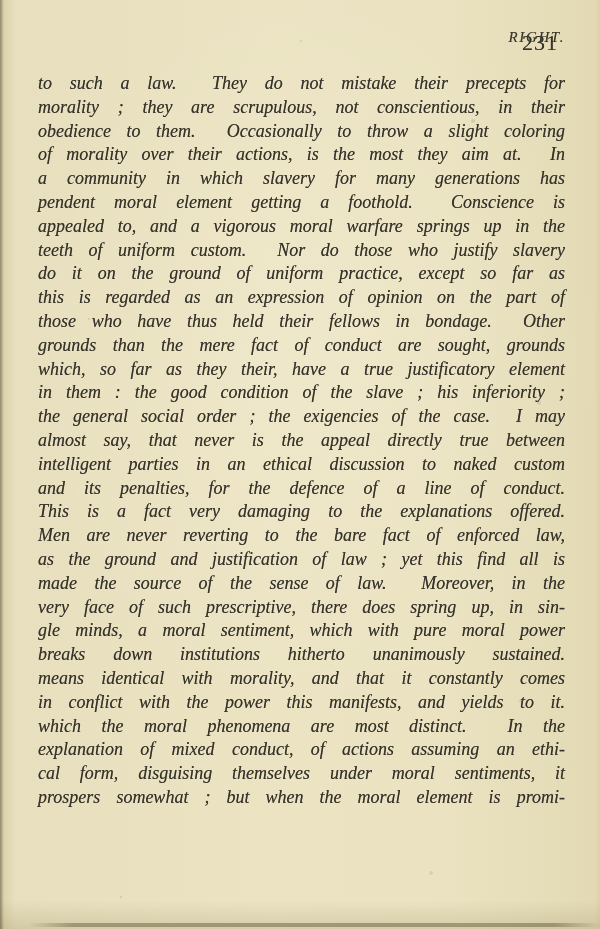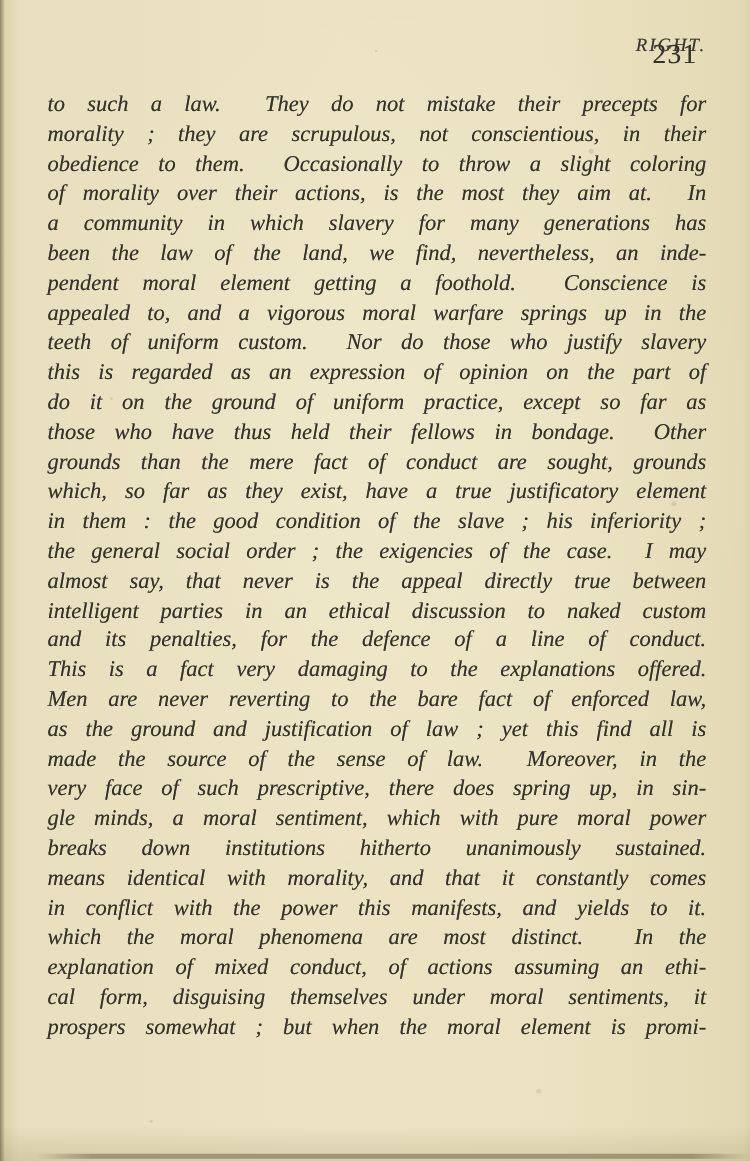--- a/index.html
+++ b/index.html
@@ -103,29 +103,28 @@
     <div class="running-title">RIGHT.</div>
     <div class="page-number">231</div>
   </div>
 
   <div class="body-text">
       <div class="line">to such a law.  They do not mistake their precepts for</div>
       <div class="line">morality ; they are scrupulous, not conscientious, in their</div>
       <div class="line">obedience to them.  Occasionally to throw a slight coloring</div>
       <div class="line">of morality over their actions, is the most they aim at.  In</div>
       <div class="line">a community in which slavery for many generations has</div>
-      <div class="line">been the law of the land, we find, nevertheless, an inde-</div>
       <div class="line">pendent moral element getting a foothold.  Conscience is</div>
       <div class="line">appealed to, and a vigorous moral warfare springs up in the</div>
       <div class="line">teeth of uniform custom.  Nor do those who justify slavery</div>
+      <div class="line">do it on the ground of uniform practice, except so far as</div>
       <div class="line">this is regarded as an expression of opinion on the part of</div>
-      <div class="line">do it on the ground of uniform practice, except so far as</div>
       <div class="line">those who have thus held their fellows in bondage.  Other</div>
       <div class="line">grounds than the mere fact of conduct are sought, grounds</div>
-      <div class="line">which, so far as they exist, have a true justificatory element</div>
+      <div class="line">which, so far as they their, have a true justificatory element</div>
       <div class="line">in them : the good condition of the slave ; his inferiority ;</div>
       <div class="line">the general social order ; the exigencies of the case.  I may</div>
       <div class="line">almost say, that never is the appeal directly true between</div>
       <div class="line">intelligent parties in an ethical discussion to naked custom</div>
       <div class="line">and its penalties, for the defence of a line of conduct.</div>
       <div class="line">This is a fact very damaging to the explanations offered.</div>
       <div class="line">Men are never reverting to the bare fact of enforced law,</div>
       <div class="line">as the ground and justification of law ; yet this find all is</div>
       <div class="line">made the source of the sense of law.  Moreover, in the</div>
       <div class="line">very face of such prescriptive, there does spring up, in sin-</div>

